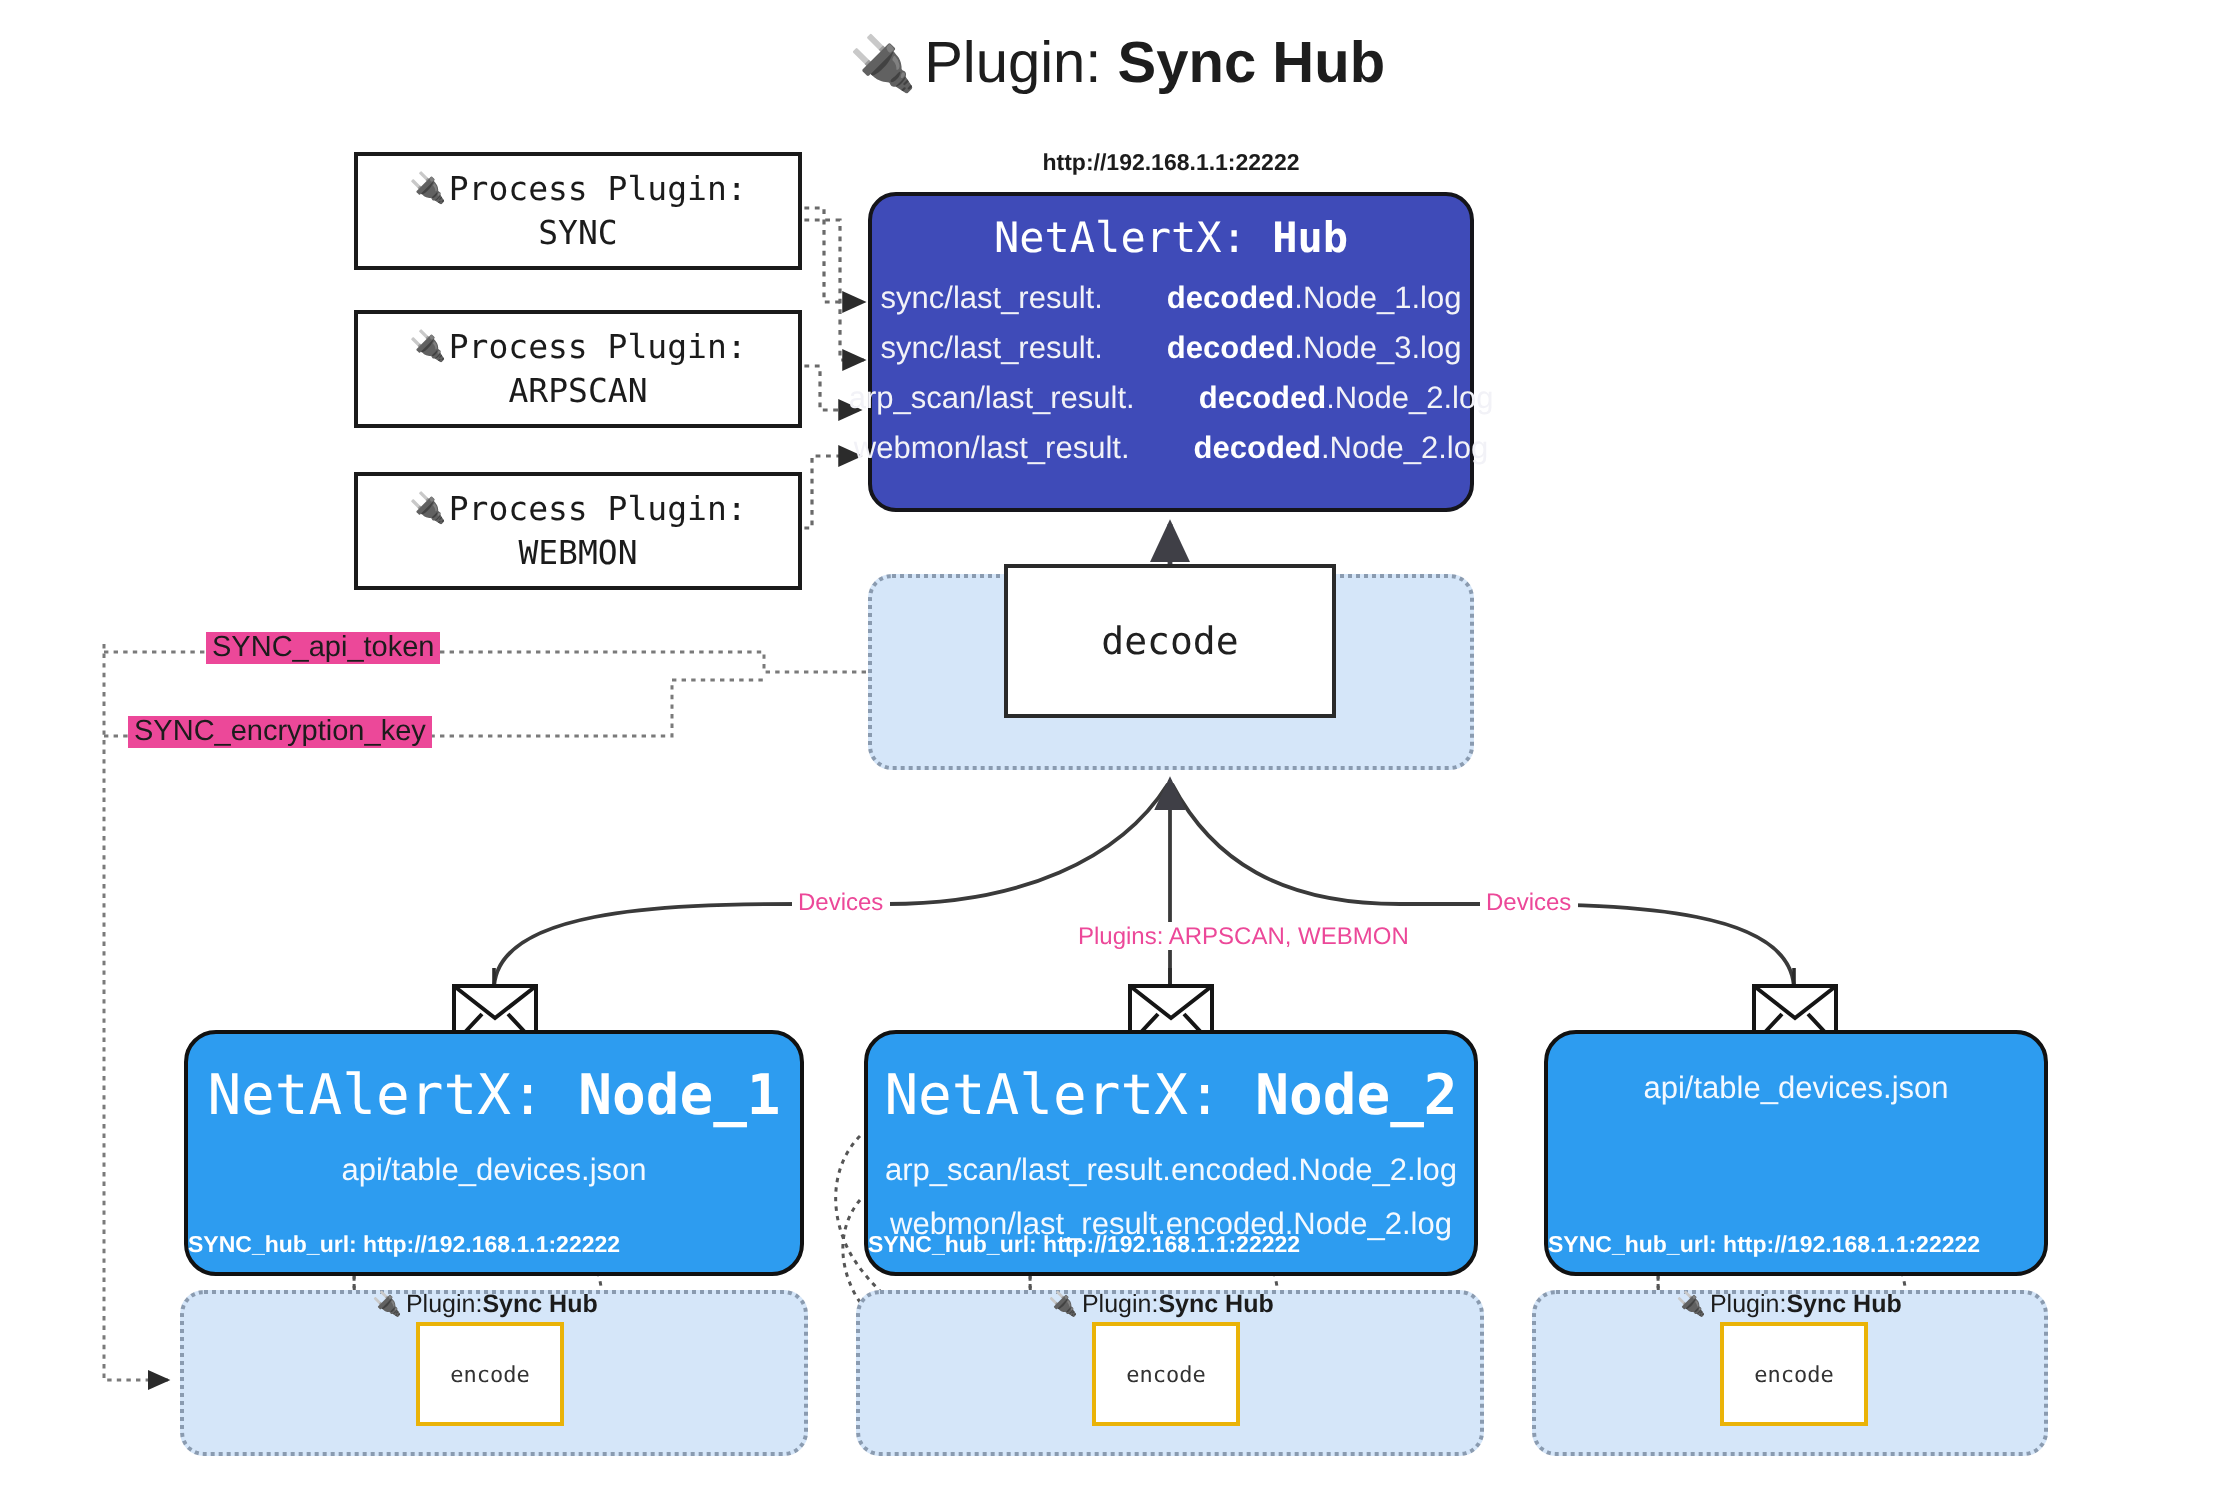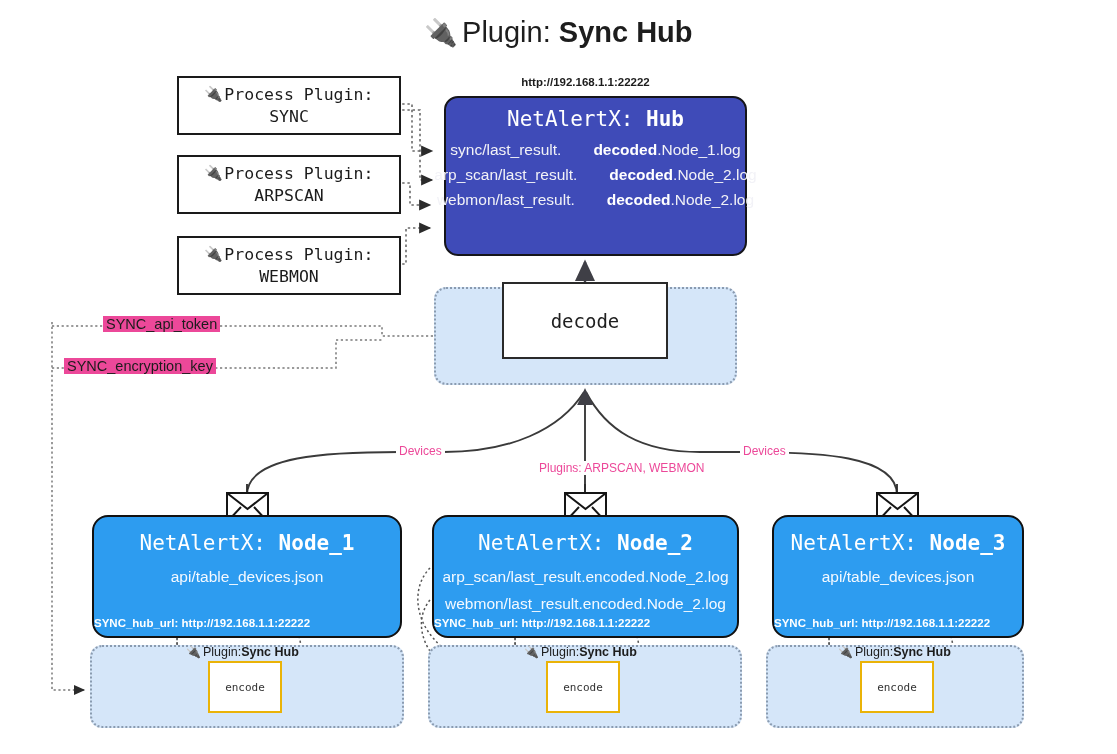--- a/index.html
+++ b/index.html
@@ -30,21 +30,21 @@
     font-family:"DejaVu Sans Mono","Liberation Mono",monospace;
     font-size:16.5px;color:#1b1b1b;
     display:flex;flex-direction:column;align-items:center;justify-content:center;
     line-height:1.28;
   }
   .procbox .r1{display:flex;align-items:center;white-space:nowrap;}
   .procbox .r1 .plug{font-family:"DejaVu Sans",sans-serif;font-size:15px;margin-right:1px;}
 
   
   #hub{
-    position:absolute;left:444px;top:96px;width:303px;height:160px;
+    position:absolute;left:434px;top:96px;width:303px;height:160px;
     background:#3f4bb8;border:2px solid #15151a;border-radius:14px;
     box-sizing:border-box;color:#ffffff;
     display:flex;flex-direction:column;align-items:center;
     padding-top:9px;
   }
   #hub .hubtitle{
     font-family:"DejaVu Sans Mono","Liberation Mono",monospace;
     font-size:21px;letter-spacing:0px;margin-bottom:6px;white-space:nowrap;
   }
   #hub .hubtitle b{font-weight:bold;}
@@ -72,21 +72,21 @@
 
   
   .nodebox{
     position:absolute;
     background:#2d9cf0;border:2px solid #111;border-radius:16px;box-sizing:border-box;
     color:#ffffff;display:flex;flex-direction:column;align-items:center;
     padding-top:14px;
   }
   .nodebox .ntitle{
     font-family:"DejaVu Sans Mono","Liberation Mono",monospace;
-    font-size:21px;white-space:nowrap;margin-bottom:8px;
+    font-size:28px;white-space:nowrap;margin-bottom:8px;
   }
   .nodebox .ntitle b{font-weight:bold;}
   .nodebox .nline{font-size:15.5px;line-height:1.75;color:#f4f9ff;white-space:nowrap;}
   .nodebox .nurl{
     position:absolute;bottom:7px;left:0;width:100%;text-align:left;
     font-size:11.5px;font-weight:bold;color:#ffffff;white-space:nowrap;
   }
 
   
   .envelope{position:absolute;width:43px;height:31px;}
@@ -209,20 +209,21 @@
         <span class="plug">🔌</span>
         <span>Process Plugin:</span>
       </div>
     <div>WEBMON</div>
   </div>
 
   <div id="huburl">http://192.168.1.1:22222</div>
   <div id="hub">
     <div class="hubtitle"><span>NetAlertX: </span><b>Hub</b></div>
     <div class="logline"><span>sync/last_result.</span><b>decoded</b><span>.Node_1.log</span></div>
+    <div class="logline"><span>sync/last_result.</span><b>decoded</b><span>.Node_3.log</span></div>
     <div class="logline"><span>arp_scan/last_result.</span><b>decoded</b><span>.Node_2.log</span></div>
     <div class="logline"><span>webmon/last_result.</span><b>decoded</b><span>.Node_2.log</span></div>
   </div>
 
   <div id="decodewrap"></div>
   <div id="decodebox">decode</div>
 
   <div class="keylabel" style="left:103px;top:316px;">SYNC_api_token</div>
   <div class="keylabel" style="left:64px;top:358px;">SYNC_encryption_key</div>
 
@@ -259,21 +260,20 @@
   </div>
 
   <div class="nodebox" style="left:432px;top:515px;width:307px;height:123px;">
     <div class="ntitle"><span>NetAlertX: </span><b>Node_2</b></div>
     <div class="nline">arp_scan/last_result.encoded.Node_2.log</div>
     <div class="nline">webmon/last_result.encoded.Node_2.log</div>
     <div class="nurl"><span>SYNC_hub_url: </span><span>http://192.168.1.1:22222</span></div>
   </div>
 
   <div class="nodebox" style="left:772px;top:515px;width:252px;height:123px;">
-    <div class="ntitle"><span>NetAlertX: </span><b>Node_3</b></div>
     <div class="nline">api/table_devices.json</div>
     <div class="nurl"><span>SYNC_hub_url: </span><span>http://192.168.1.1:22222</span></div>
   </div>
 
   <div class="botwrap" style="left:90px;width:314px;"></div>
   <div class="botwrap" style="left:428px;width:314px;"></div>
   <div class="botwrap" style="left:766px;width:258px;"></div>
 
   <div class="botlabel" style="left:186px;">
     <span class="plug">🔌</span>

